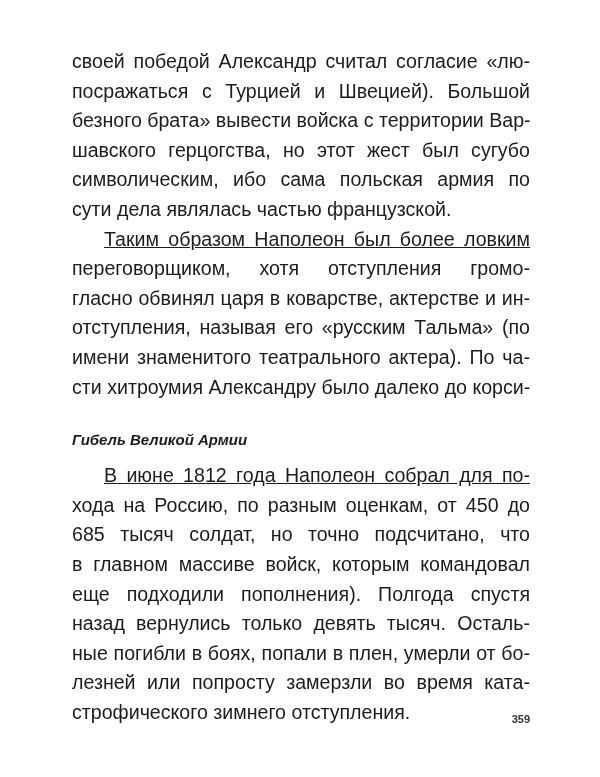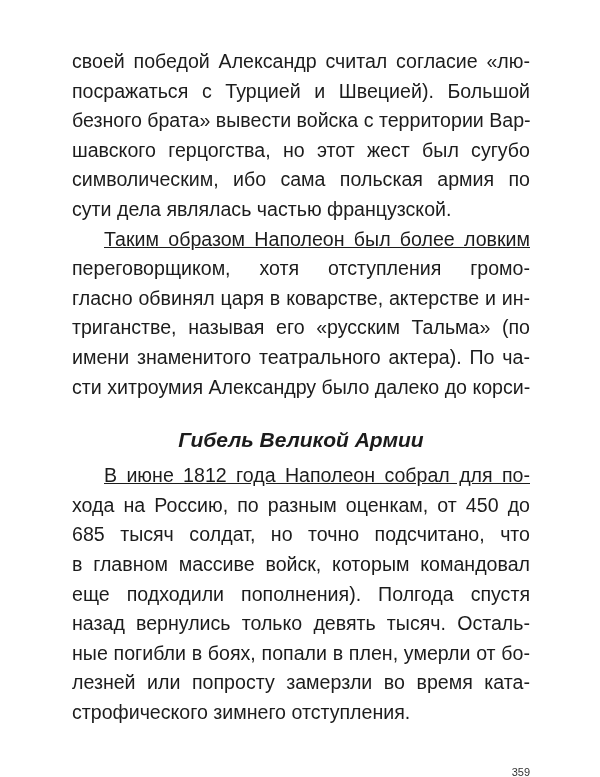--- a/index.html
+++ b/index.html
@@ -3,42 +3,42 @@
 <meta charset="utf-8">
 <style>
   html, body { margin: 0; padding: 0; background: #ffffff; }
   body { width: 600px; height: 777px; position: relative; overflow: hidden;
          font-family: "Liberation Sans", "DejaVu Sans", sans-serif; color: #1c1c1c; }
   .page { position: absolute; left: 72px; top: 47px; width: 458px; }
   .para { margin: 0; font-size: 19.6px; line-height: 29.6px; text-align: justify; }
   .line { display: block; text-align: justify; text-align-last: justify; white-space: nowrap; height: 29.6px; }
   .line.last { text-align-last: left; }
   .line.indent { padding-left: 32px; text-decoration: underline; }
-  .heading { margin: 17px 0 0 0; height: 42px; line-height: 42px; text-align: center;
-             font-size: 21px; font-weight: bold; font-style: italic; }
-  .pagenum { position: absolute; left: 500px; top: 766px; width: 30px; text-align: right;
-             font-size: 11px; color: #333; }
+  .heading { margin: 17px 0 0 0; height: 42px; line-height: 42px; text-align: left;
+             font-size: 15px; font-weight: bold; font-style: italic; }
+  .pagenum { position: absolute; left: 500px; top: 713px; width: 30px; text-align: right;
+             font-size: 11px; color: #333; font-weight: bold; }
 </style>
 </head>
 <body>
 
 <div class="page">
   <p class="para">
     <span class="line">своей победой Александр считал согласие «лю-</span>
     <span class="line">посражаться с Турцией и Швецией). Большой</span>
     <span class="line">безного брата» вывести войска с территории Вар-</span>
     <span class="line">шавского герцогства, но этот жест был сугубо</span>
     <span class="line">символическим, ибо сама польская армия по</span>
     <span class="line last">сути дела являлась частью французской.</span>
   </p>
   <p class="para">
     <span class="line indent">Таким образом Наполеон был более ловким</span>
     <span class="line">переговорщиком, хотя отступления громо-</span>
     <span class="line">гласно обвинял царя в коварстве, актерстве и ин-</span>
-    <span class="line">триганстве, называя его «русским Тальма» (по</span>
+    <span class="line">отступления, называя его «русским Тальма» (по</span>
     <span class="line">имени знаменитого театрального актера). По ча-</span>
     <span class="line">сти хитроумия Александру было далеко до корси-</span>
   </p>
   <h2 class="heading">Гибель Великой Армии</h2>
   <p class="para">
     <span class="line indent">В июне 1812 года Наполеон собрал для по-</span>
     <span class="line">хода на Россию, по разным оценкам, от 450 до</span>
     <span class="line">685 тысяч солдат, но точно подсчитано, что</span>
     <span class="line">в главном массиве войск, которым командовал</span>
     <span class="line">еще подходили пополнения). Полгода спустя</span>

